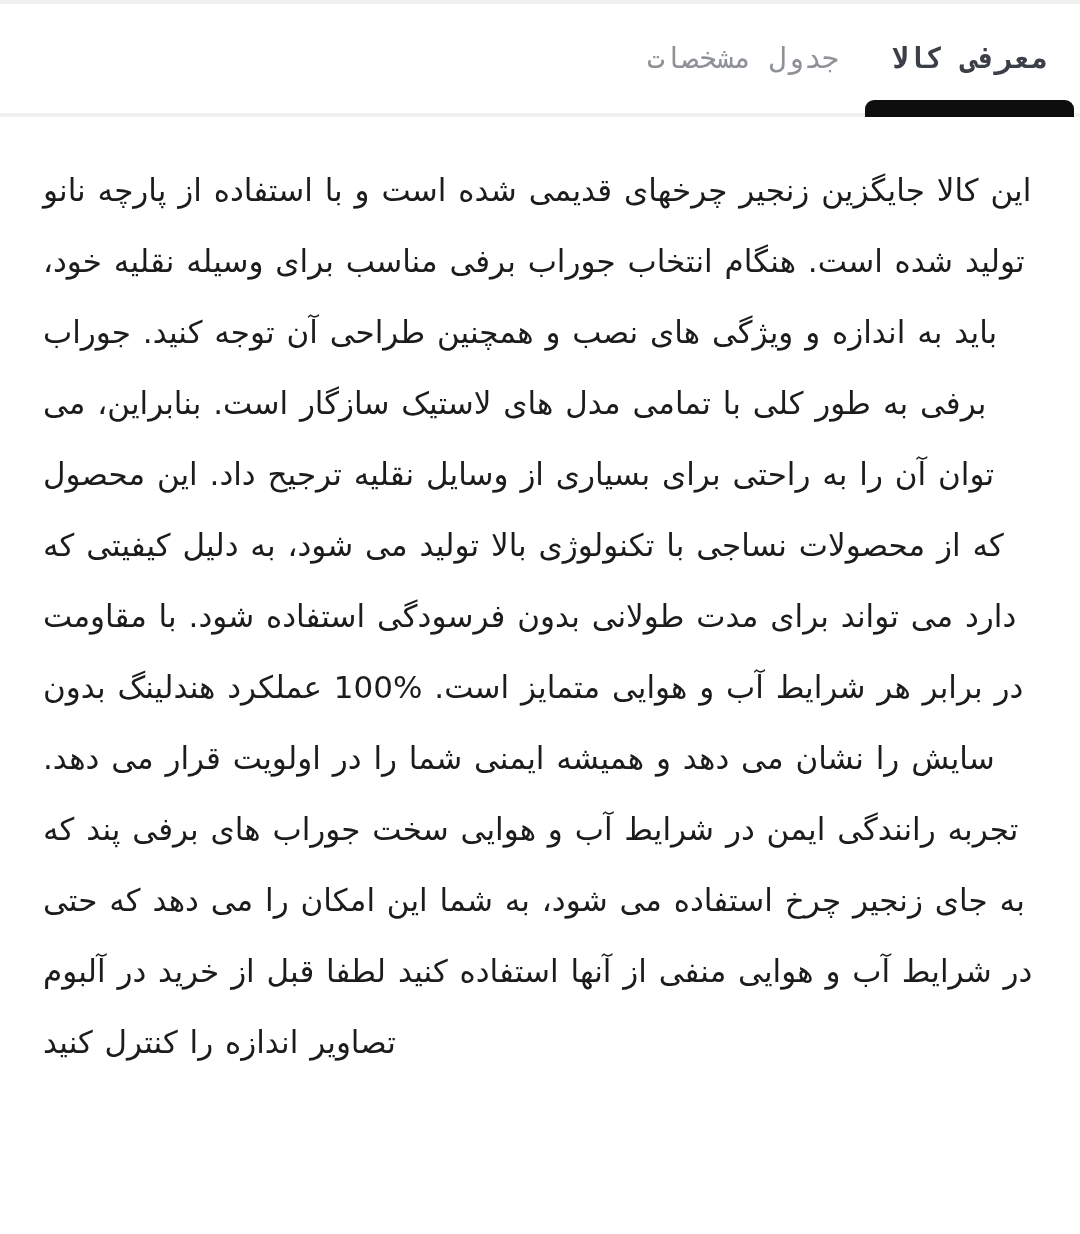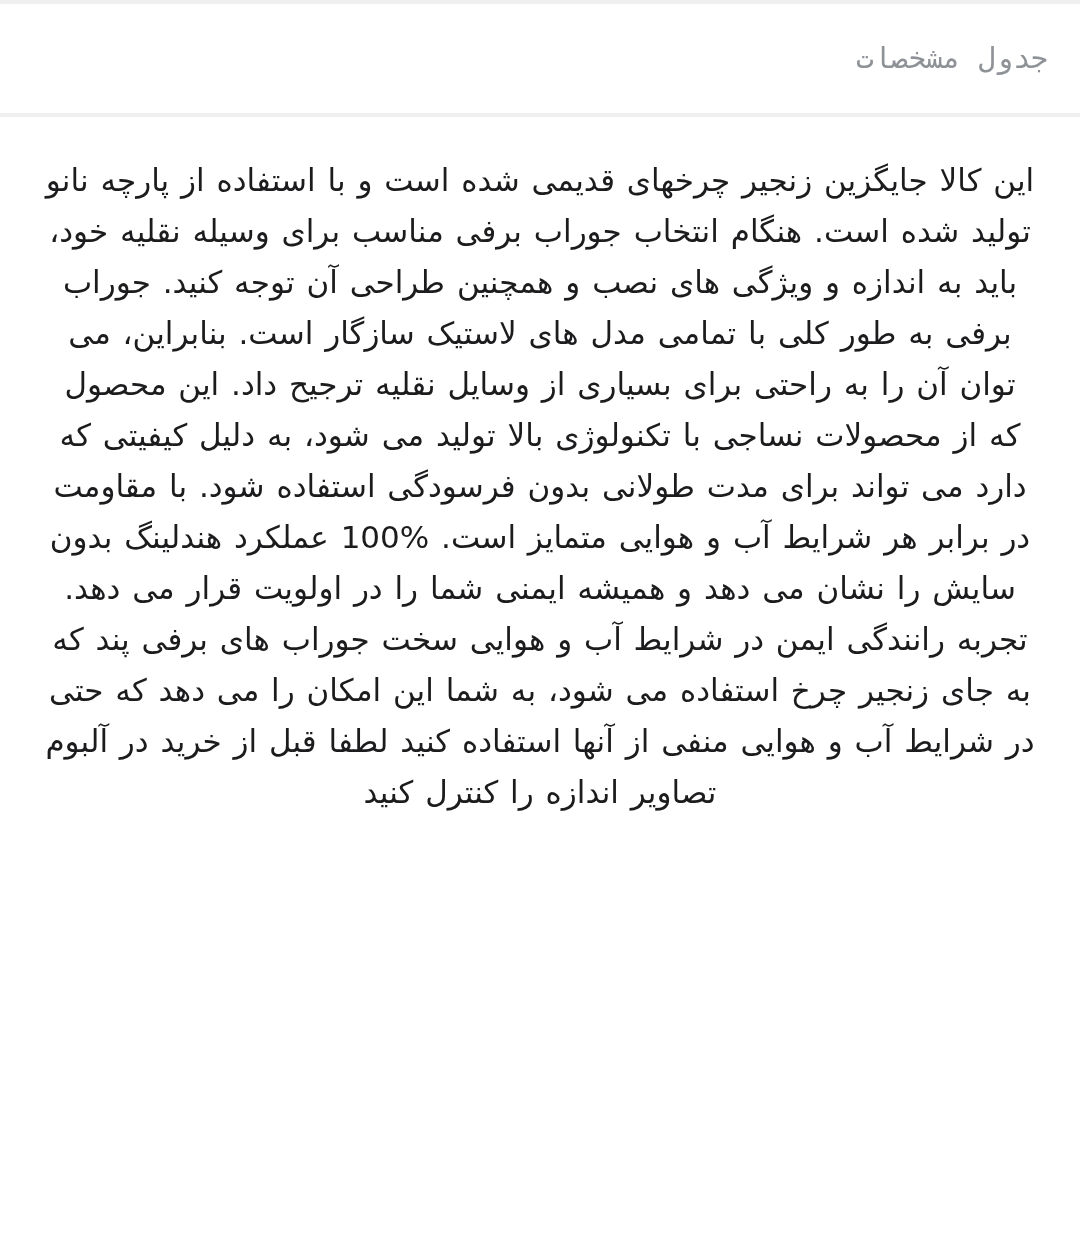--- a/index.html
+++ b/index.html
@@ -58,35 +58,39 @@
     bottom: -4px;
     height: 17px;
     background: #0e0e0e;
     border-radius: 9px 9px 0 0;
   }
   .description-panel {
     padding: 38px 43px 0 43px;
   }
   .description-text {
     direction: rtl;
-    text-align: center;
+    text-align: left;
     font-size: 31px;
-    line-height: 51px;
+    line-height: 71px;
     color: #1c1c1e;
     word-spacing: 2px;
   }
 </style>
 </head>
 <body>
 
 <div class="page">
 
   <div class="top-divider"></div>
 
   <nav class="tab-bar">
+    <div class="tab active">
+      <span>معرفی کالا</span>
+      <span class="indicator"></span>
+    </div>
     <div class="tab">
       <span>جدول مشخصات</span>
 
     </div>
   </nav>
 
   <section class="description-panel">
     <p class="description-text">این کالا جایگزین زنجیر چرخهای قدیمی شده است و با استفاده از پارچه نانو تولید شده است. هنگام انتخاب جوراب برفی مناسب برای وسیله نقلیه خود، باید به اندازه و ویژگی های نصب و همچنین طراحی آن توجه کنید. جوراب برفی به طور کلی با تمامی مدل های لاستیک سازگار است. بنابراین، می توان آن را به راحتی برای بسیاری از وسایل نقلیه ترجیح داد. این محصول که از محصولات نساجی با تکنولوژی بالا تولید می شود، به دلیل کیفیتی که دارد می تواند برای مدت طولانی بدون فرسودگی استفاده شود. با مقاومت در برابر هر شرایط آب و هوایی متمایز است. %100 عملکرد هندلینگ بدون سایش را نشان می دهد و همیشه ایمنی شما را در اولویت قرار می دهد. تجربه رانندگی ایمن در شرایط آب و هوایی سخت جوراب های برفی پند که به جای زنجیر چرخ استفاده می شود، به شما این امکان را می دهد که حتی در شرایط آب و هوایی منفی از آنها استفاده کنید لطفا قبل از خرید در آلبوم تصاویر اندازه را کنترل کنید</p>
   </section>
 

